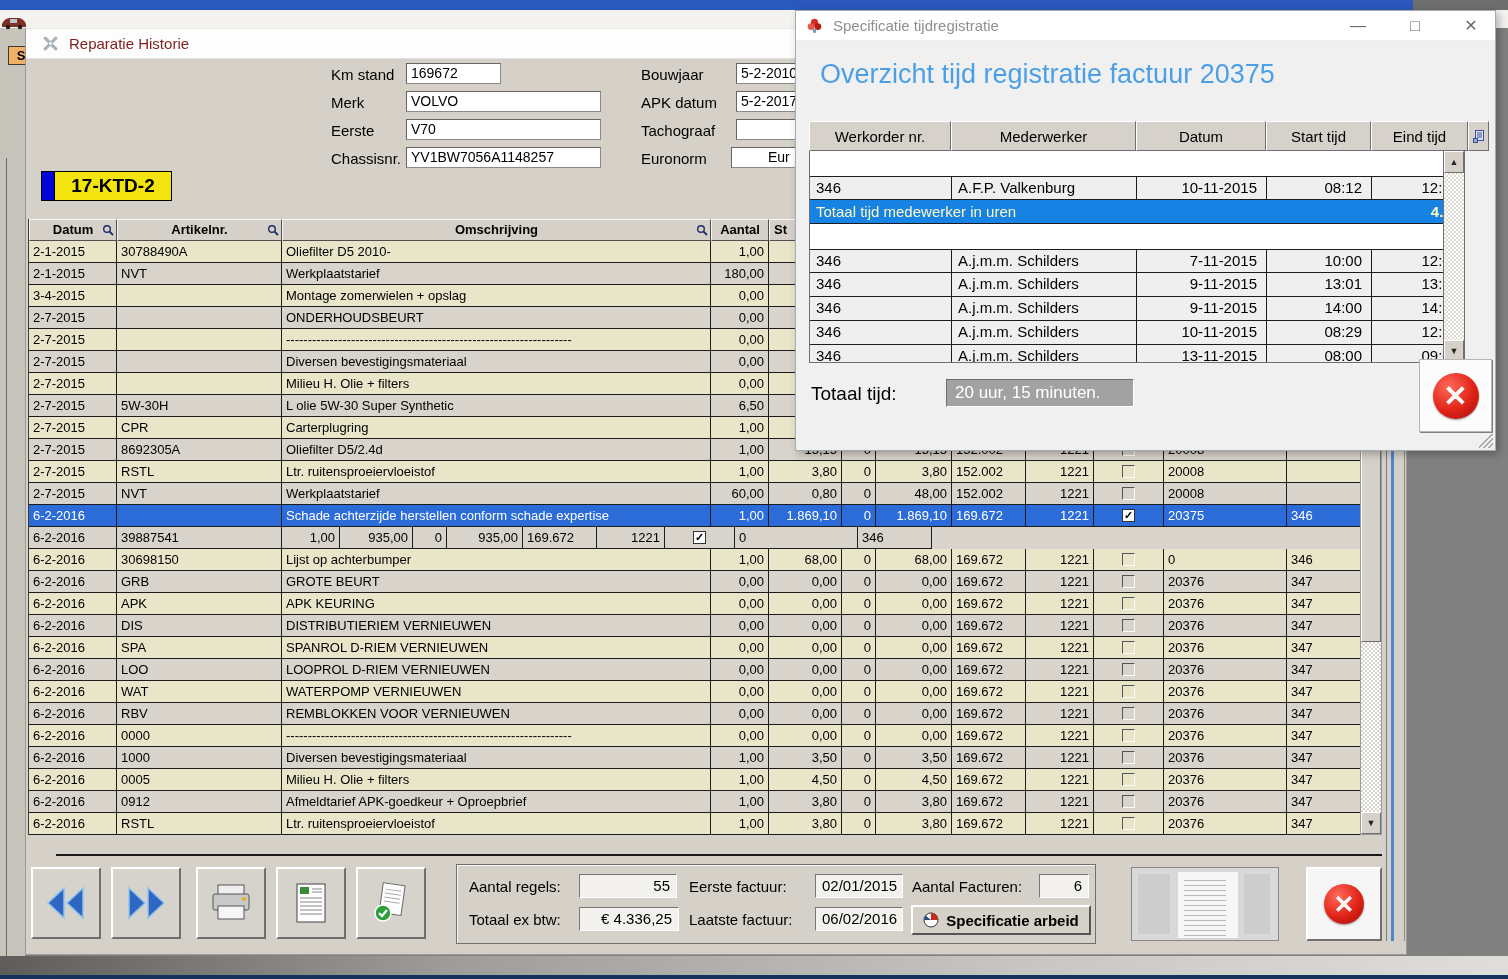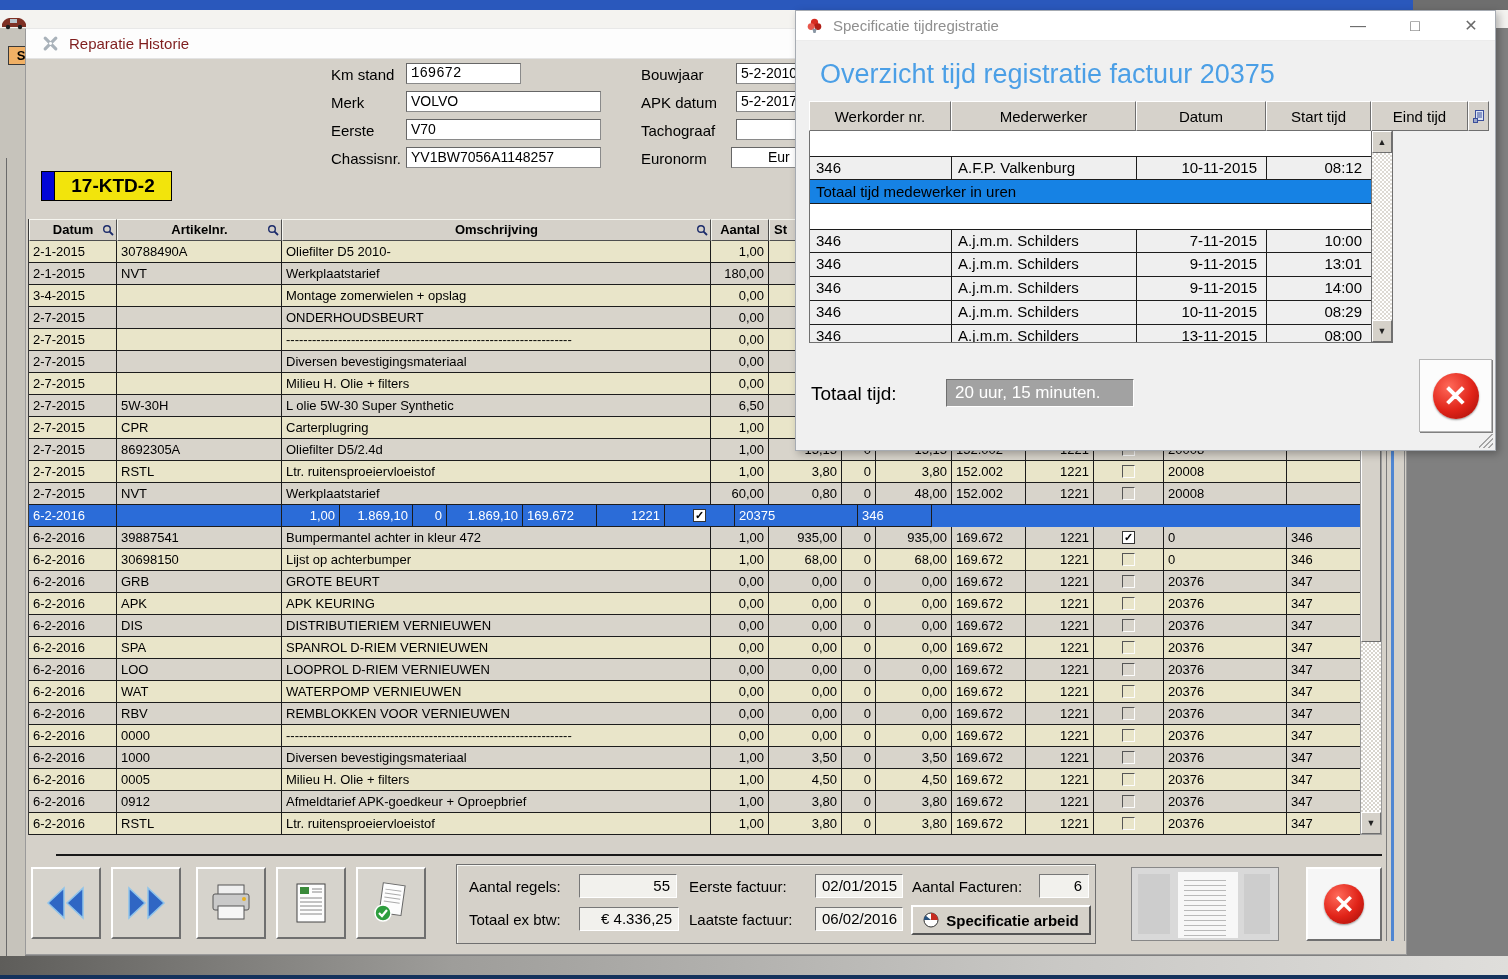--- a/index.html
+++ b/index.html
@@ -70,31 +70,31 @@
   .redx.small{width:40px;height:40px;font-size:25px}
   .redx.big{width:46px;height:46px;font-size:29px}
 
   
   #dialog{left:795px;top:10px;width:701px;height:441px;background:#F0F0F0;border:1px solid #A6ABB2;box-shadow:3px 3px 8px rgba(0,0,0,.28)}
   #dialog .titlebar{background:#FFF;border-bottom:1px solid #ECECEC}
   #dialog .ttext{color:#8F8F8F}
   .dlg-btn{position:absolute;top:0;width:34px;height:30px;font-size:16px;color:#6A6A6A;text-align:center;line-height:30px}
   #dlg-min{left:545px}#dlg-max{left:602px}#dlg-x{left:658px}
   #dlg-heading{position:absolute;left:24px;top:48px;font-size:27px;color:#4B9FE6}
-  #dlg-grid{position:absolute;left:13px;top:90px;width:584px}
+  #dlg-grid{position:absolute;left:13px;top:110px;width:656px}
   #dlg-head{display:flex}
   .d-h{height:30px;background:#D6D2CB;border-top:1px solid #FFF;border-left:1px solid #FFF;border-right:1px solid #6F6F6F;border-bottom:1px solid #6F6F6F;font-size:15px;display:flex;align-items:center;justify-content:center;flex:none}
   #dlg-body{position:relative;height:212px;background:#FFF;border:1px solid #707070;border-top:none;overflow:hidden}
   .d-row,.d-sum{display:flex;width:659px;height:24px;border-bottom:1px solid #1C1C1C}
   .d-row{background:#EFEFEF}
   .d-row.bt,.d-sum.bt{border-top:1px solid #1C1C1C}
   .d-gap{height:25px;background:#FFF}
   .d-cell{height:100%;border-right:1px solid #1C1C1C;font-size:15px;line-height:22px;padding:0 6px;white-space:nowrap;overflow:hidden;flex:none}
   .d-cell.a-r{padding-right:9px}
-  .d-sum{background:#1682E4;color:#000000}
+  .d-sum{background:#1682E4;color:#fef9c3}
   .d-sum .lab{flex:1;font-size:15px;line-height:23px;padding-left:6px}
   .d-sum .val{width:97px;text-align:right;font-size:15px;font-weight:bold;line-height:23px;padding-right:9px}
   .dscol{position:absolute;right:0;top:0;bottom:0;width:21px;background-image:linear-gradient(45deg,#DDDAD4 25%,transparent 25%,transparent 75%,#DDDAD4 75%),linear-gradient(45deg,#DDDAD4 25%,#FFF 25%,#FFF 75%,#DDDAD4 75%);background-size:4px 4px;background-position:0 0,2px 2px;border-left:1px solid #707070}
   .dscol .sbtn{width:20px}
   #dlg-total-label{position:absolute;left:15px;top:372px;font-size:19px;color:#000}
   #dlg-total-field{position:absolute;left:150px;top:368px;width:188px;height:28px;background:#A2A2A2;color:#FFF;font-size:17px;line-height:25px;padding-left:8px;border:1px solid;border-color:#6E6E6E #FFF #FFF #6E6E6E}
   #dlg-close{position:absolute;left:623px;top:348px;width:73px;height:73px;background:#FCFCFC;border:1px solid #B5B5B5;box-shadow:1px 1px 0 #808080;display:flex;align-items:center;justify-content:center}
   #dlg-grip{position:absolute;right:2px;bottom:2px;width:14px;height:14px;background:linear-gradient(135deg,transparent 0 45%,#A5A5A5 45% 52%,transparent 52% 62%,#A5A5A5 62% 69%,transparent 69% 79%,#A5A5A5 79% 86%,transparent 86%)}
 </style>
 </head>
@@ -119,21 +119,21 @@
   <div class="titlebar">
     <svg class="ticon" width="17" height="17" viewBox="0 0 16 16">
       <path d="M3 3 L13 13 M13 3 L3 13" stroke="#A9B2BA" stroke-width="3" stroke-linecap="round"></path>
       <circle cx="8" cy="8" r="1.4" fill="#FFF"></circle>
     </svg>
     <span class="ttext">Reparatie Historie</span>
   </div>
 
   <div id="form-area" class="abs" style="left:0;top:30px;right:0;height:160px">
       <div class="flabel" style="left: 305px; top: 7px;">Km stand</div>
-      <div class="ffield" style="left: 380px; top: 4px; width: 115px; font-family: Liberation Mono, monospace;">169672</div>
+      <div class="ffield" style="left: 380px; top: 4px; width: 95px;">169672</div>
       <div class="flabel" style="left: 305px; top: 35px;">Merk</div>
       <div class="ffield" style="left: 380px; top: 32px; width: 195px;">VOLVO</div>
       <div class="flabel" style="left: 305px; top: 63px;">Eerste</div>
       <div class="ffield" style="left: 380px; top: 60px; width: 195px;">V70</div>
       <div class="flabel" style="left: 305px; top: 91px;">Chassisnr.</div>
       <div class="ffield" style="left: 380px; top: 88px; width: 195px;">YV1BW7056A1148257</div>
       <div class="flabel" style="left: 615px; top: 7px;">Bouwjaar</div>
       <div class="ffield" style="left: 710px; top: 4px; width: 115px;">5-2-2010</div>
       <div class="flabel" style="left: 615px; top: 35px;">APK datum</div>
       <div class="ffield" style="left: 710px; top: 32px; width: 115px;">5-2-2017</div>
@@ -340,36 +340,36 @@
         <div class="g-cell a-r" style="width: 68px;">1221</div>
         <div class="g-cell a-c" style="width: 70px;">
           <div class="chk-off"></div>
         </div>
         <div class="g-cell a-l" style="width: 123px;">20008</div>
         <div class="g-cell a-l" style="width: 74px;"></div>
       </div>
       <div class="g-row sel">
         <div class="g-cell a-l" style="width: 88px;">6-2-2016</div>
         <div class="g-cell a-l" style="width: 165px;"></div>
+        <div class="g-cell a-l" style="width: 429px;">Schade achterzijde herstellen conform schade expertise</div>
         <div class="g-cell a-r" style="width: 58px;">1,00</div>
         <div class="g-cell a-r" style="width: 73px;">1.869,10</div>
         <div class="g-cell a-r" style="width: 34px;">0</div>
         <div class="g-cell a-r" style="width: 76px;">1.869,10</div>
         <div class="g-cell a-l" style="width: 74px;">169.672</div>
         <div class="g-cell a-r" style="width: 68px;">1221</div>
         <div class="g-cell a-c" style="width: 70px;">
           <div class="chk-on">✓</div>
         </div>
         <div class="g-cell a-l" style="width: 123px;">20375</div>
         <div class="g-cell a-l" style="width: 74px;">346</div>
       </div>
       <div class="g-row even">
         <div class="g-cell a-l" style="width: 88px;">6-2-2016</div>
         <div class="g-cell a-l" style="width: 165px;">39887541</div>
-        <div class="g-cell a-l" style="width: 429px;">Bumpermantel achter in kleur 472</div>
         <div class="g-cell a-r" style="width: 58px;">1,00</div>
         <div class="g-cell a-r" style="width: 73px;">935,00</div>
         <div class="g-cell a-r" style="width: 34px;">0</div>
         <div class="g-cell a-r" style="width: 76px;">935,00</div>
         <div class="g-cell a-l" style="width: 74px;">169.672</div>
         <div class="g-cell a-r" style="width: 68px;">1221</div>
         <div class="g-cell a-c" style="width: 70px;">
           <div class="chk-on">✓</div>
         </div>
         <div class="g-cell a-l" style="width: 123px;">0</div>

